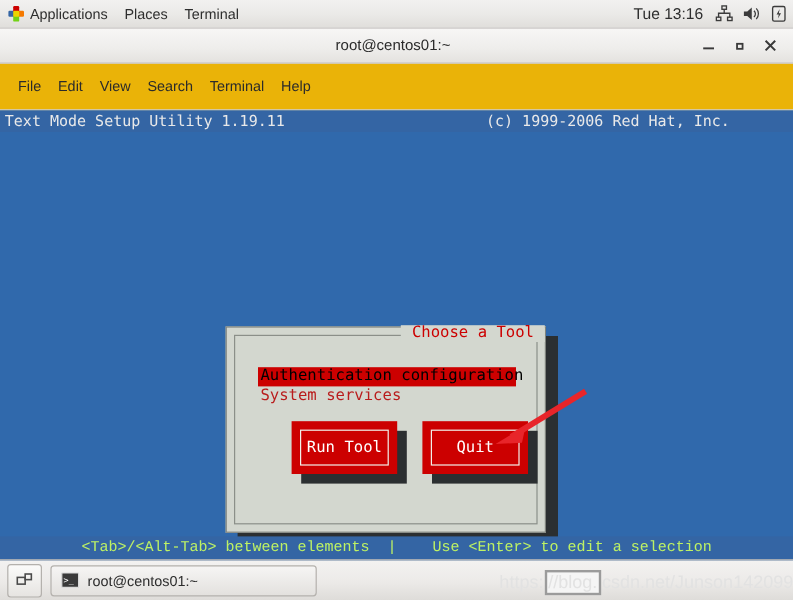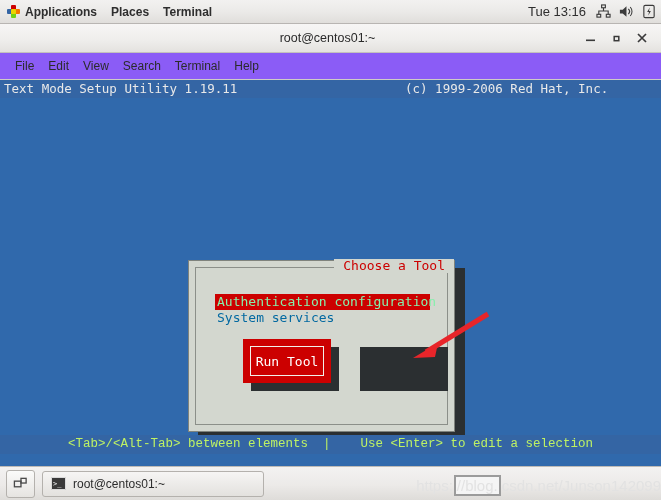--- a/index.html
+++ b/index.html
@@ -29,21 +29,20 @@
     color: #2e2e2e;
   }
   .panel-menu {
     padding: 2px 7px;
     display: flex;
     align-items: center;
     gap: 5px;
     height: 20px;
     box-sizing: border-box;
     cursor: default;
-    font-weight: bold;
   }
   #apps-icon {
     width: 13px; height: 13px;
     position: relative;
     display: inline-block;
   }
   #apps-icon i {
     position: absolute;
     width: 5px; height: 5px;
     border-radius: 1px;
@@ -106,22 +105,22 @@
     width: 26px; height: 26px;
     display: flex;
     align-items: center;
     justify-content: center;
     color: #3a3a3a;
     font-size: 13px;
     cursor: default;
   }
 
   #menubar {
-    height: 27px;
-    background: #8b5cf6;
+    height: 39px;
+    background: #eab308;
     border-bottom: 1px solid #cfccc8;
     display: flex;
     align-items: center;
     padding-left: 8px;
     box-sizing: border-box;
   }
   .menu-item {
     font-size: 12px;
     color: #2b2b2b;
     padding: 2px 7px;
@@ -206,27 +205,27 @@
 
   #tool-list {
     position: absolute;
     left: 26px; top: 33px;
     width: 215px;
   }
   .tool-item {
     font-size: 13px;
     font-family: "DejaVu Sans Mono", "Liberation Mono", monospace;
     line-height: 16px;
-    color: #0369a1;
+    color: #b91c1c;
     white-space: pre;
     padding-left: 2px;
   }
   .tool-item.selected {
     background: #cc0000;
-    color: #86efac;
+    color: #000000;
   }
 
   .tui-button-wrap {
     position: absolute;
     width: 88px;
     height: 52px;
   }
   #btn-run-wrap { left: 54px; top: 78px; }
   #btn-quit-wrap { left: 163px; top: 78px; }
 
@@ -444,20 +443,25 @@
         <div class="tui-button-shadow"></div>
         <div class="tui-button">
           <div class="tui-button-face">
             <span class="tui-button-label">Run Tool</span>
           </div>
         </div>
       </div>
 
       <div class="tui-button-wrap" id="btn-quit-wrap">
         <div class="tui-button-shadow"></div>
+        <div class="tui-button">
+          <div class="tui-button-face">
+            <span class="tui-button-label">Quit</span>
+          </div>
+        </div>
       </div>
     </div>
 
     <svg id="annotation-arrow" viewBox="0 0 95 60">
       <path d="M88 6 L26 44" stroke="#e8252a" stroke-width="5" fill="none" stroke-linecap="butt"></path>
       <path d="M13 50 L38 35 L35 49 Z" fill="#e8252a"></path>
     </svg>
 
     <div id="tui-footer">&lt;Tab&gt;/&lt;Alt-Tab&gt; between elements  |    Use &lt;Enter&gt; to edit a selection</div>
   </div>

